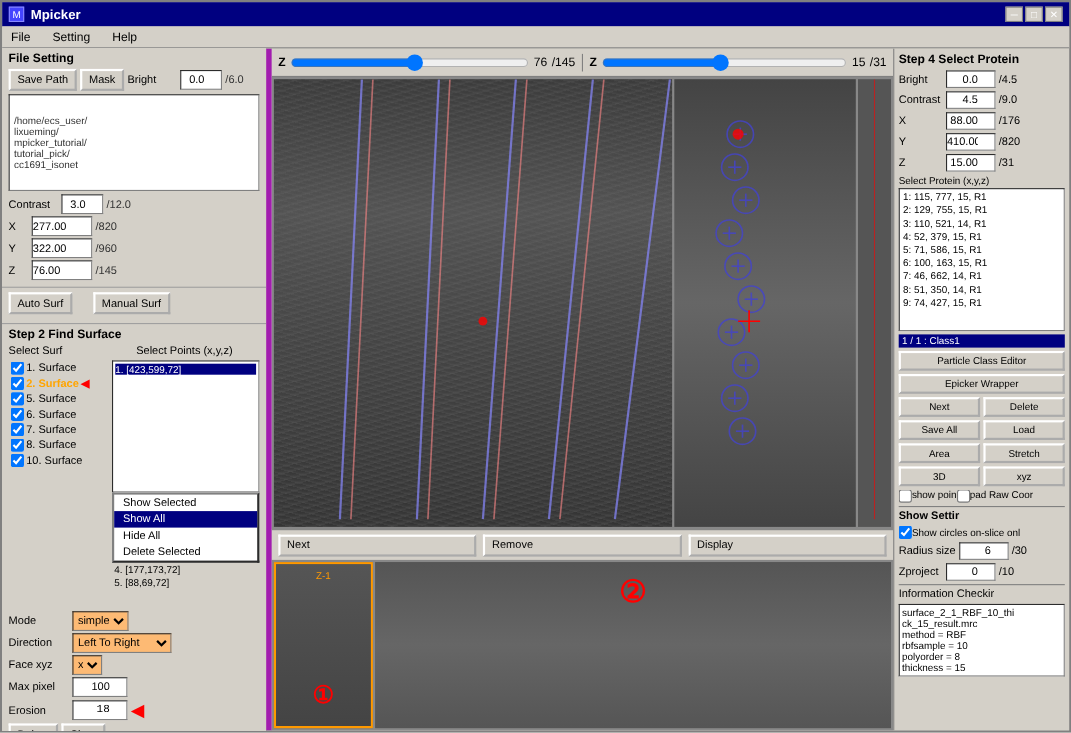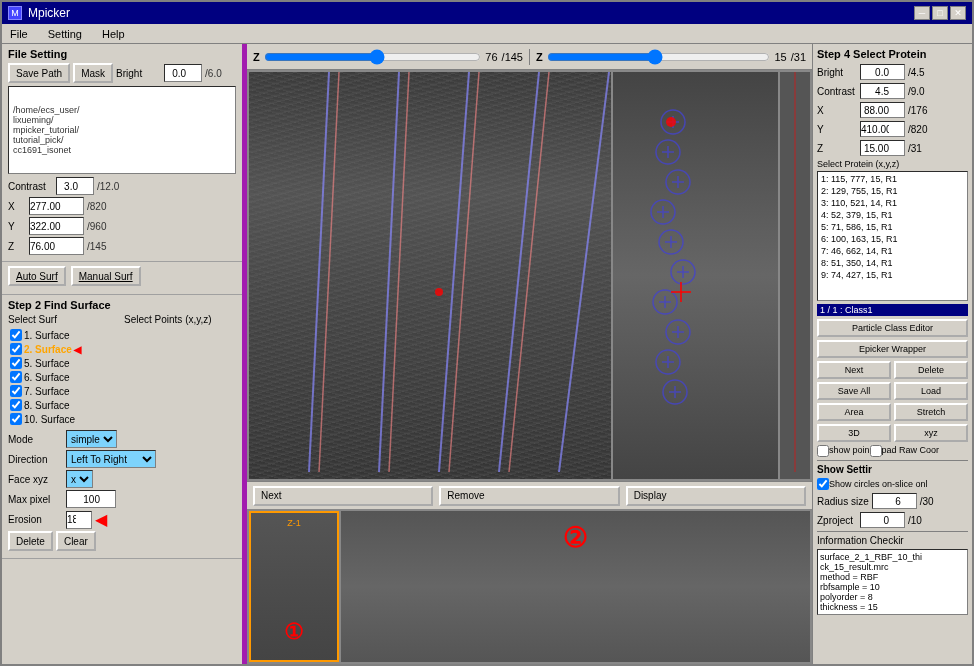--- a/index.html
+++ b/index.html
@@ -3,21 +3,21 @@
   <meta charset="utf-8">
   <style>
     * { box-sizing: border-box; margin: 0; padding: 0; }
     body { font-family: 'Arial', sans-serif; font-size: 11px; background: #c0c0c0; width: 974px; height: 666px; overflow: hidden; }
     
     .window { width: 974px; height: 666px; background: #d4d0c8; border: 2px solid #808080; display: flex; flex-direction: column; }
     
     .title-bar { background: #000080; color: white; padding: 3px 6px; display: flex; align-items: center; justify-content: space-between; height: 22px; }
     .title-bar-left { display: flex; align-items: center; gap: 6px; }
     .title-bar-icon { width: 14px; height: 14px; background: #4444ff; border: 1px solid #8888ff; font-size: 9px; color: white; display: flex; align-items: center; justify-content: center; }
-    .title-bar-title { font-size: 12px; font-weight: normal; text-align: right; }
+    .title-bar-title { font-size: 12px; font-weight: bold; text-align: right; }
     .title-bar-controls { display: flex; gap: 2px; }
     .title-btn { width: 16px; height: 14px; background: #d4d0c8; border: 1px solid #808080; display: flex; align-items: center; justify-content: center; font-size: 9px; cursor: pointer; }
     
     .menu-bar { background: #d4d0c8; padding: 2px 4px; display: flex; gap: 12px; border-bottom: 1px solid #808080; height: 20px; align-items: center; }
     .menu-item { font-size: 11px; cursor: pointer; padding: 1px 4px; }
     
     .main-content { display: flex; flex: 1; overflow: hidden; }
     
     
     .left-panel { width: 245px; background: #d4d0c8; border-right: 5px solid #a21caf; display: flex; flex-direction: column; overflow-y: auto; }
@@ -34,35 +34,35 @@
     .input-row { display: flex; align-items: center; gap: 3px; margin-bottom: 2px; }
     .input-label { min-width: 45px; font-size: 10px; }
     .input-num { width: 45px; height: 18px; border: 1px inset #808080; font-size: 10px; text-align: right; background: white; }
     .input-val { font-size: 10px; color: #333; }
     
     .coord-row { display: flex; align-items: center; gap: 3px; margin-bottom: 2px; }
     .coord-label { min-width: 18px; font-size: 10px; }
     .coord-input { width: 55px; height: 18px; border: 1px inset #808080; font-size: 10px; background: white; }
     .coord-max { font-size: 10px; color: #333; }
     
-    .auto-manual-row { display: flex; gap: 5px; margin-bottom: 4px; text-decoration: underline; }
+    .auto-manual-row { display: flex; gap: 19px; margin-bottom: 4px; }
     
     
     .step2 { }
     .surf-item { display: flex; align-items: center; gap: 2px; padding: 1px 2px; font-size: 10px; }
     
     .points-list { flex: 1; background: white; border: 1px inset #808080; padding: 2px; font-size: 9px; min-height: 120px; }
     
     .context-menu { background: white; border: 2px outset #808080; position: relative; z-index: 10; font-size: 10px; }
     .context-item { padding: 2px 8px; cursor: pointer; }
     .context-item.selected-item { background: #000080; color: white; }
     
     .dropdown-row { display: flex; align-items: center; gap: 3px; margin-bottom: 2px; }
     .dropdown-label { min-width: 55px; font-size: 10px; }
-    .dropdown { height: 18px; font-size: 10px; border: 1px inset #808080; background: #7dd3fc; }
+    .dropdown { height: 18px; font-size: 10px; border: 1px inset #808080; background: #fdba74; }
     
     
     .center-area { flex: 1; display: flex; flex-direction: column; overflow: hidden; }
     
     .main-image { flex: 2; background: #555; position: relative; display: flex; align-items: center; justify-content: center; overflow: hidden; }
     .right-image { flex: 1; background: #666; position: relative; display: flex; align-items: center; justify-content: center; overflow: hidden; }
     
     
     .bottom-controls { display: flex; align-items: center; gap: 6px; padding: 3px 6px; background: #d4d0c8; border-top: 1px solid #808080; height: 28px; }
     
@@ -204,23 +204,37 @@
             <div class="surf-item">
               <input type="checkbox" checked="" style=""> 
                 <span>8. Surface</span>
             </div>
             <div class="surf-item">
               <input type="checkbox" checked="" style=""> 
                 <span>10. Surface</span>
             </div>
           </div>
 
-        </div>
-
-        <div class="dropdown-row" style="margin-top:4px;">
+          <div style="flex:1; position:relative;">
+            <div class="points-list" style="font-size:9px; background:white; border:1px inset #808080; padding:2px;">
+              <div class="blue-selected">1. [423,599,72]</div>
+            </div>
+
+            <div class="context-menu">
+              <div class="context-item">Show Selected</div>
+              <div class="context-item selected-item">Show All</div>
+              <div class="context-item">Hide All</div>
+              <div class="context-item">Delete Selected</div>
+            </div>
+            <div style="font-size:9px; padding:1px 2px;">4. [177,173,72]</div>
+            <div style="font-size:9px; padding:1px 2px;">5. [88,69,72]</div>
+          </div>
+        </div>
+
+        <div class="dropdown-row" style="margin-top:20px;">
           <span class="dropdown-label">Mode</span>
           <select class="dropdown">
             <option>simple</option>
           </select>
         </div>
         <div class="dropdown-row">
           <span class="dropdown-label">Direction</span>
           <select class="dropdown" style="width:90px;">
             <option>Left To Right</option>
           </select>
@@ -230,21 +244,21 @@
           <select class="dropdown">
             <option>x</option>
           </select>
         </div>
         <div class="dropdown-row">
           <span class="dropdown-label">Max pixel</span>
           <input type="number" class="input-num" value="100" style="width: 50px;">
         </div>
         <div class="dropdown-row">
           <span class="dropdown-label">Erosion</span>
-          <input type="number" class="input-num" value="18" style="width: 26px;">
+          <input type="number" class="input-num" value="18" style="width: 50px; font-family: Liberation Mono, monospace;">
           <span style="color:red; font-size:16px;">◀</span>
         </div>
 
         <div class="btn-row">
           <button class="btn">Delete</button>
           <button class="btn">Clear</button>
         </div>
 
       </div>
 

